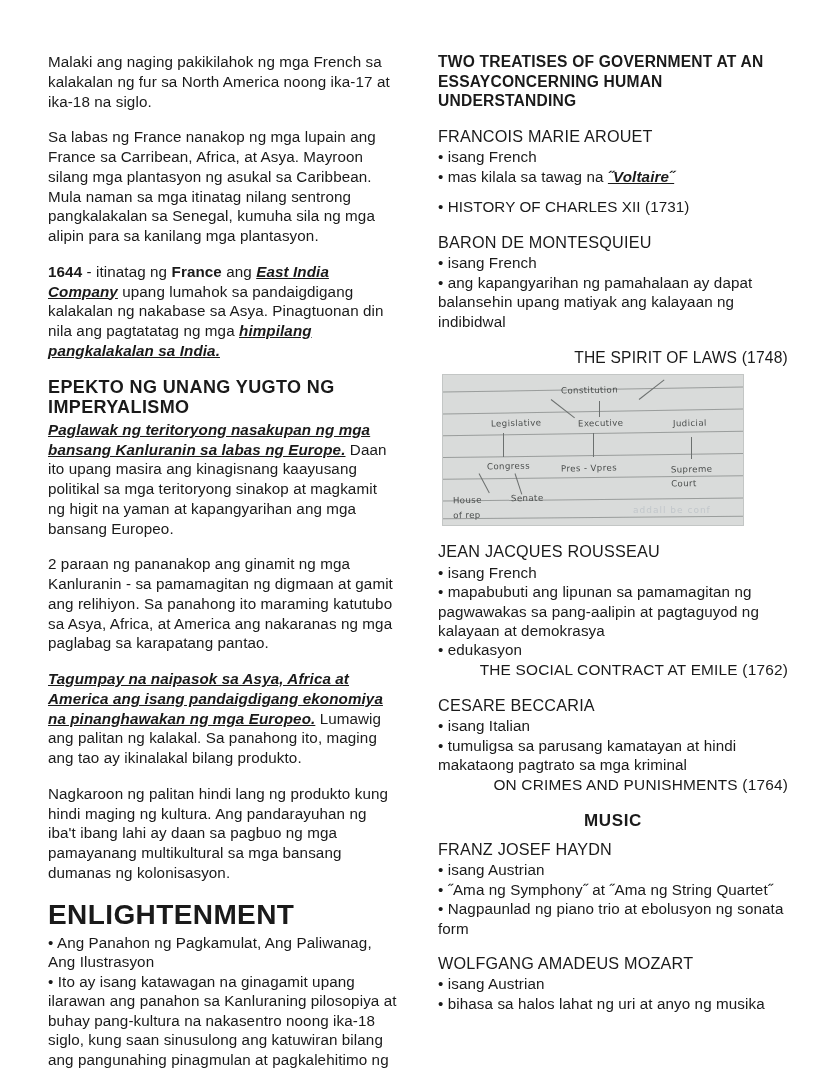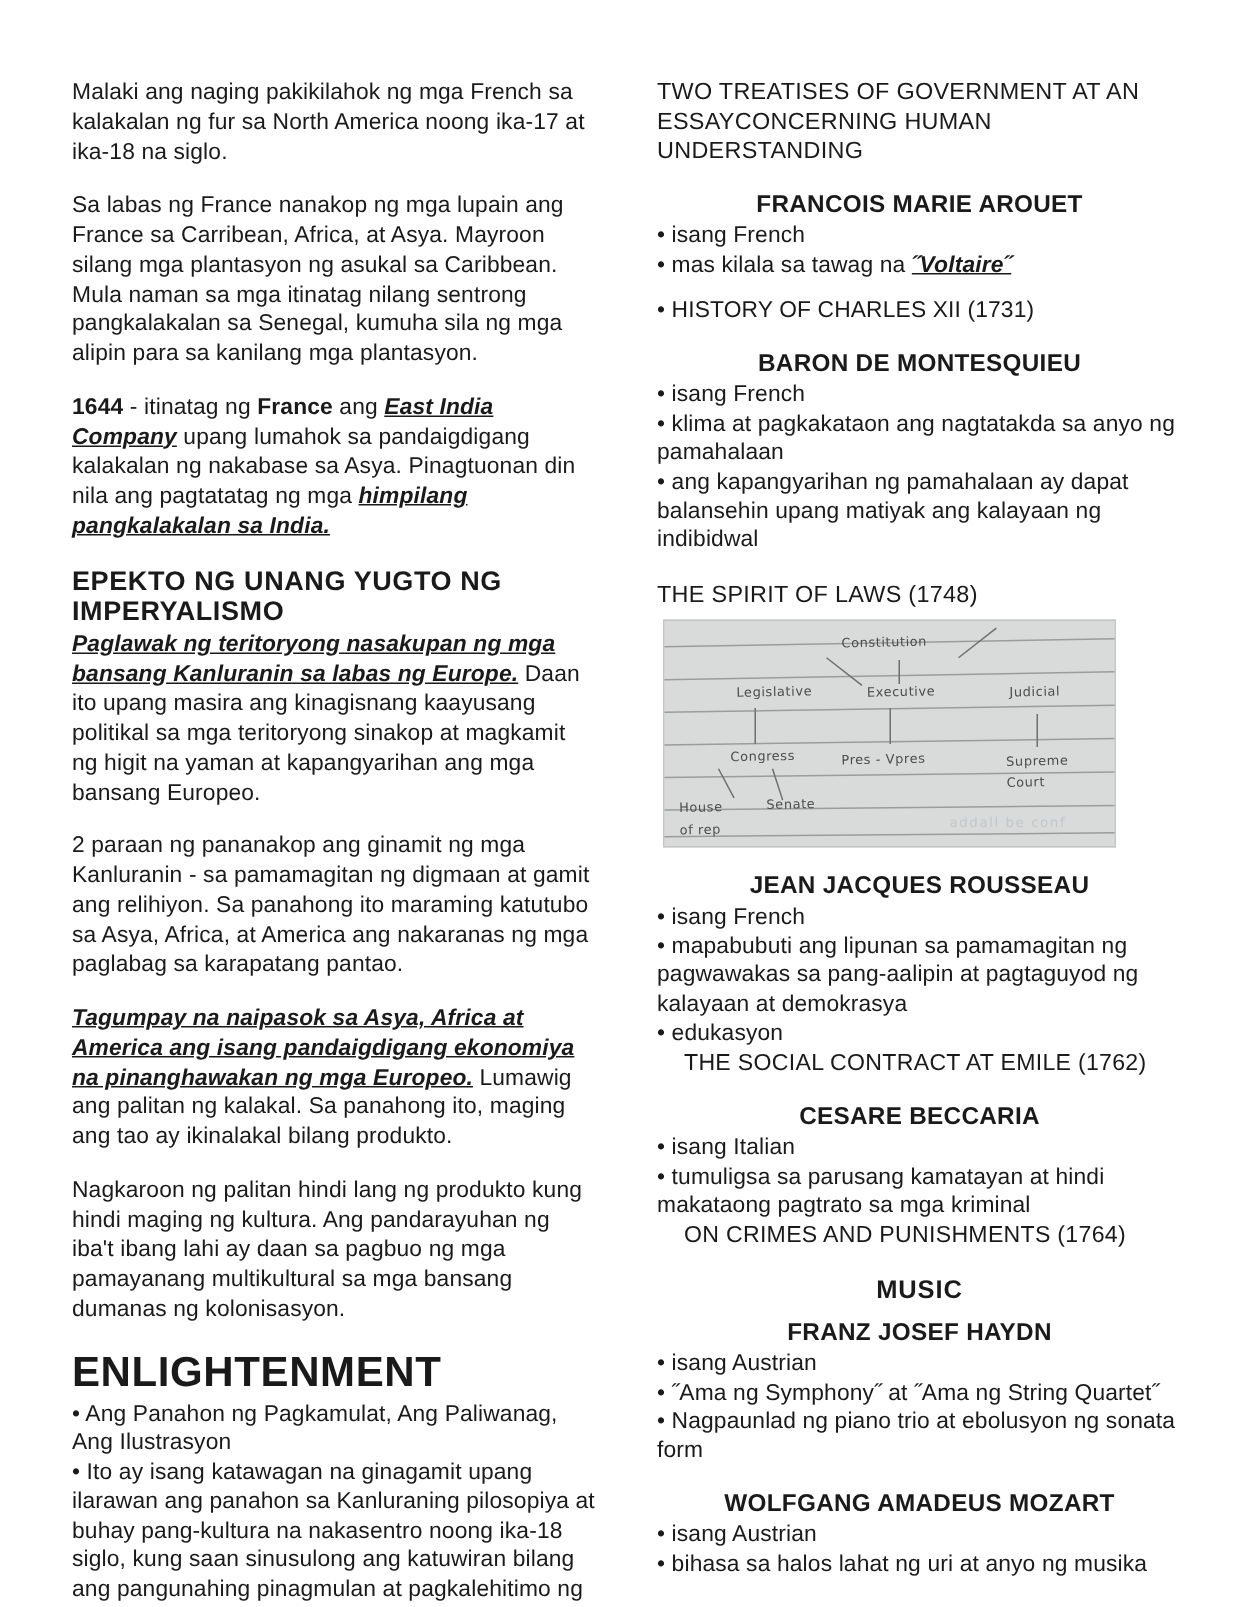--- a/index.html
+++ b/index.html
@@ -38,47 +38,47 @@
   }
   .bigheading {
     font-size: 28px;
     font-weight: 700;
     letter-spacing: 0.4px;
     margin: 16px 0 2px 0;
     line-height: 1.15;
   }
   .secheading {
     font-size: 16.2px;
-    font-weight: 700;
+    font-weight: 400;
     letter-spacing: 0.2px;
     margin: 15px 0 1px 0;
     line-height: 1.2;
-    text-align: center;
   }
   .secheading.first {
     margin-top: 0;
   }
   .caps-head {
     font-size: 15.6px;
-    font-weight: 400;
+    font-weight: 700;
     letter-spacing: 0.2px;
     line-height: 1.26;
     margin: 0 0 16px 0;
   }
   .bul {
     font-size: 15.2px;
     line-height: 1.28;
     margin: 0;
     letter-spacing: 0.1px;
   }
   .work {
     font-size: 15.4px;
     letter-spacing: 0.2px;
     line-height: 1.3;
     margin: 0;
+    text-align: right;
   }
   .work.indent {
     padding-left: 18px;
   }
   .center-head {
     text-align: center;
     font-size: 17px;
     font-weight: 700;
     letter-spacing: 0.6px;
     margin: 16px 0 9px 0;
@@ -177,21 +177,20 @@
 
       <div class="caps-head">TWO TREATISES OF GOVERNMENT AT AN ESSAYCONCERNING HUMAN UNDERSTANDING</div>
 
       <div class="secheading first">FRANCOIS MARIE AROUET</div>
       <div class="bul">• isang French</div>
       <div class="bul"><span>• mas kilala sa tawag na </span><span class="biu">˝Voltaire˝</span></div>
       <div class="bul" style="margin-bottom:16px;margin-top:11px;">• HISTORY OF CHARLES XII (1731)</div>
 
       <div class="secheading">BARON DE MONTESQUIEU</div>
       <div class="bul">• isang French</div>
-      <div class="bul">• klima at pagkakataon ang nagtatakda sa anyo ng pamahalaan</div>
       <div class="bul" style="margin-bottom:17px;">• ang kapangyarihan ng pamahalaan ay dapat balansehin upang matiyak ang kalayaan ng indibidwal</div>
       <div class="work" style="font-size:15.6px;">THE SPIRIT OF LAWS (1748)</div>
 
       <div class="diagram">
         <div class="paper"></div>
         <div class="rule" style="top:14px;transform:rotate(-1.0deg);"></div>
         <div class="rule" style="top:36px;transform:rotate(-1.0deg);"></div>
         <div class="rule" style="top:58px;transform:rotate(-0.9deg);"></div>
         <div class="rule" style="top:80px;transform:rotate(-0.8deg);"></div>
         <div class="rule" style="top:102px;transform:rotate(-0.7deg);"></div>

